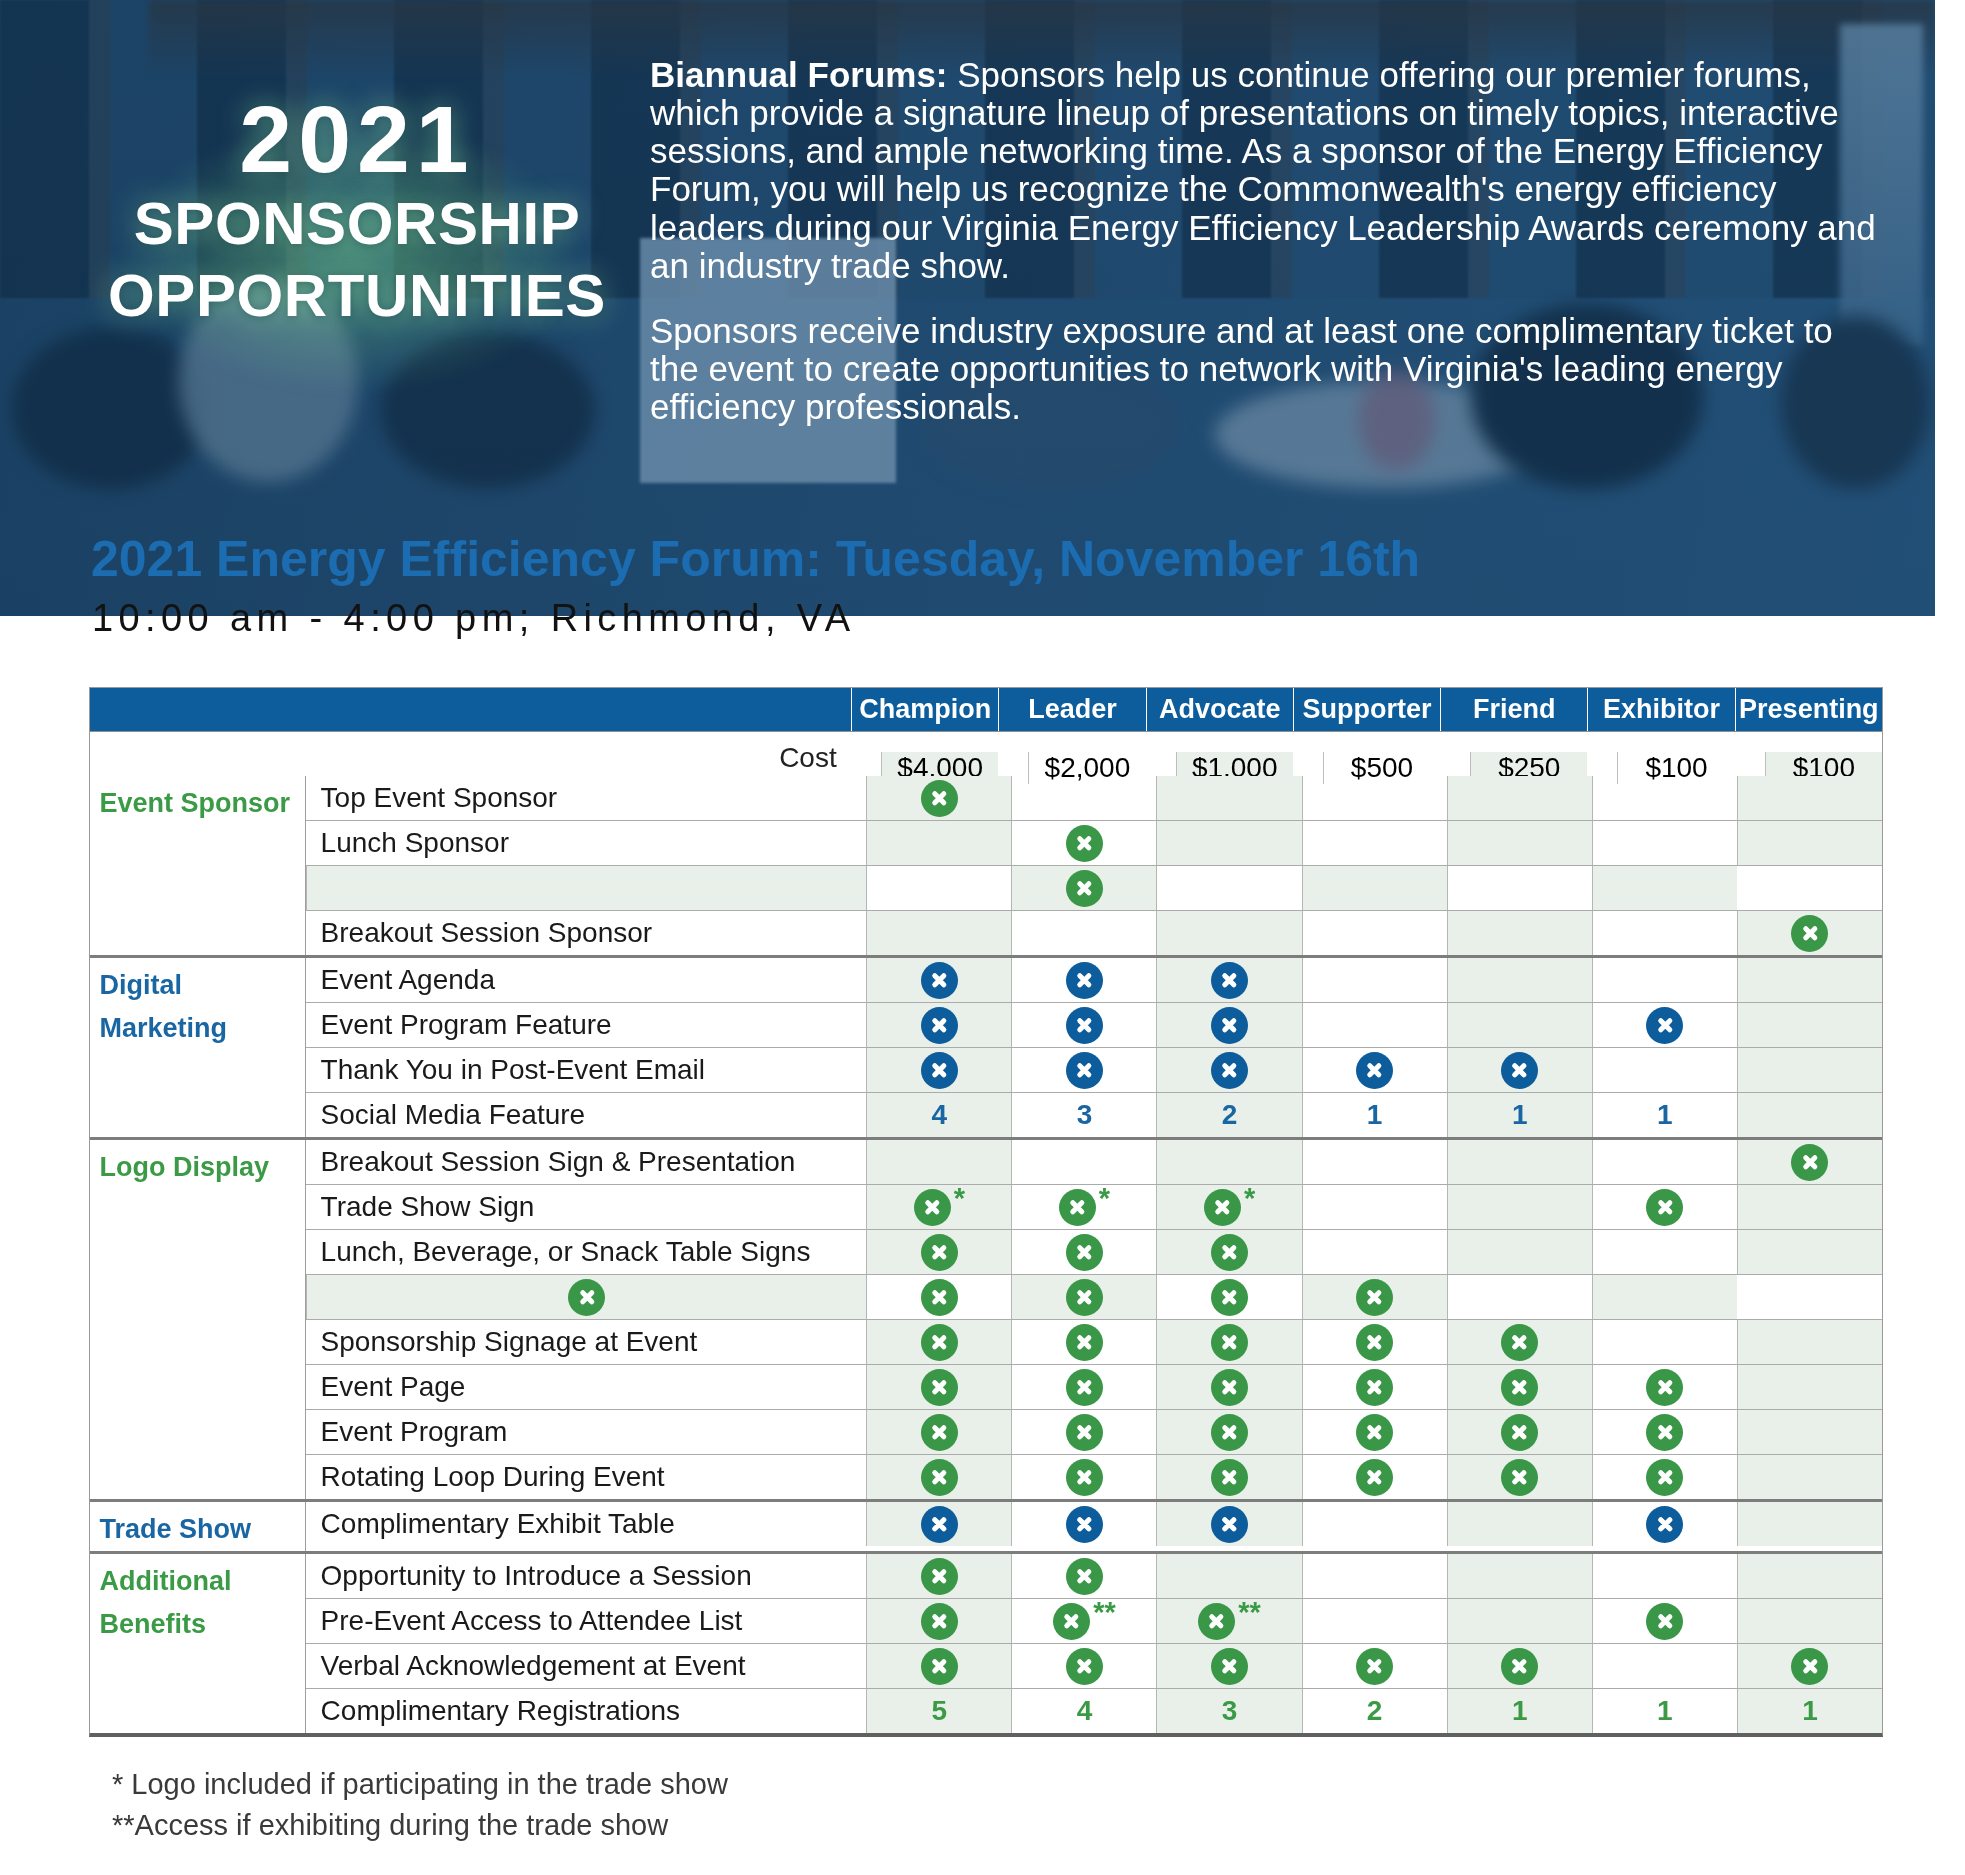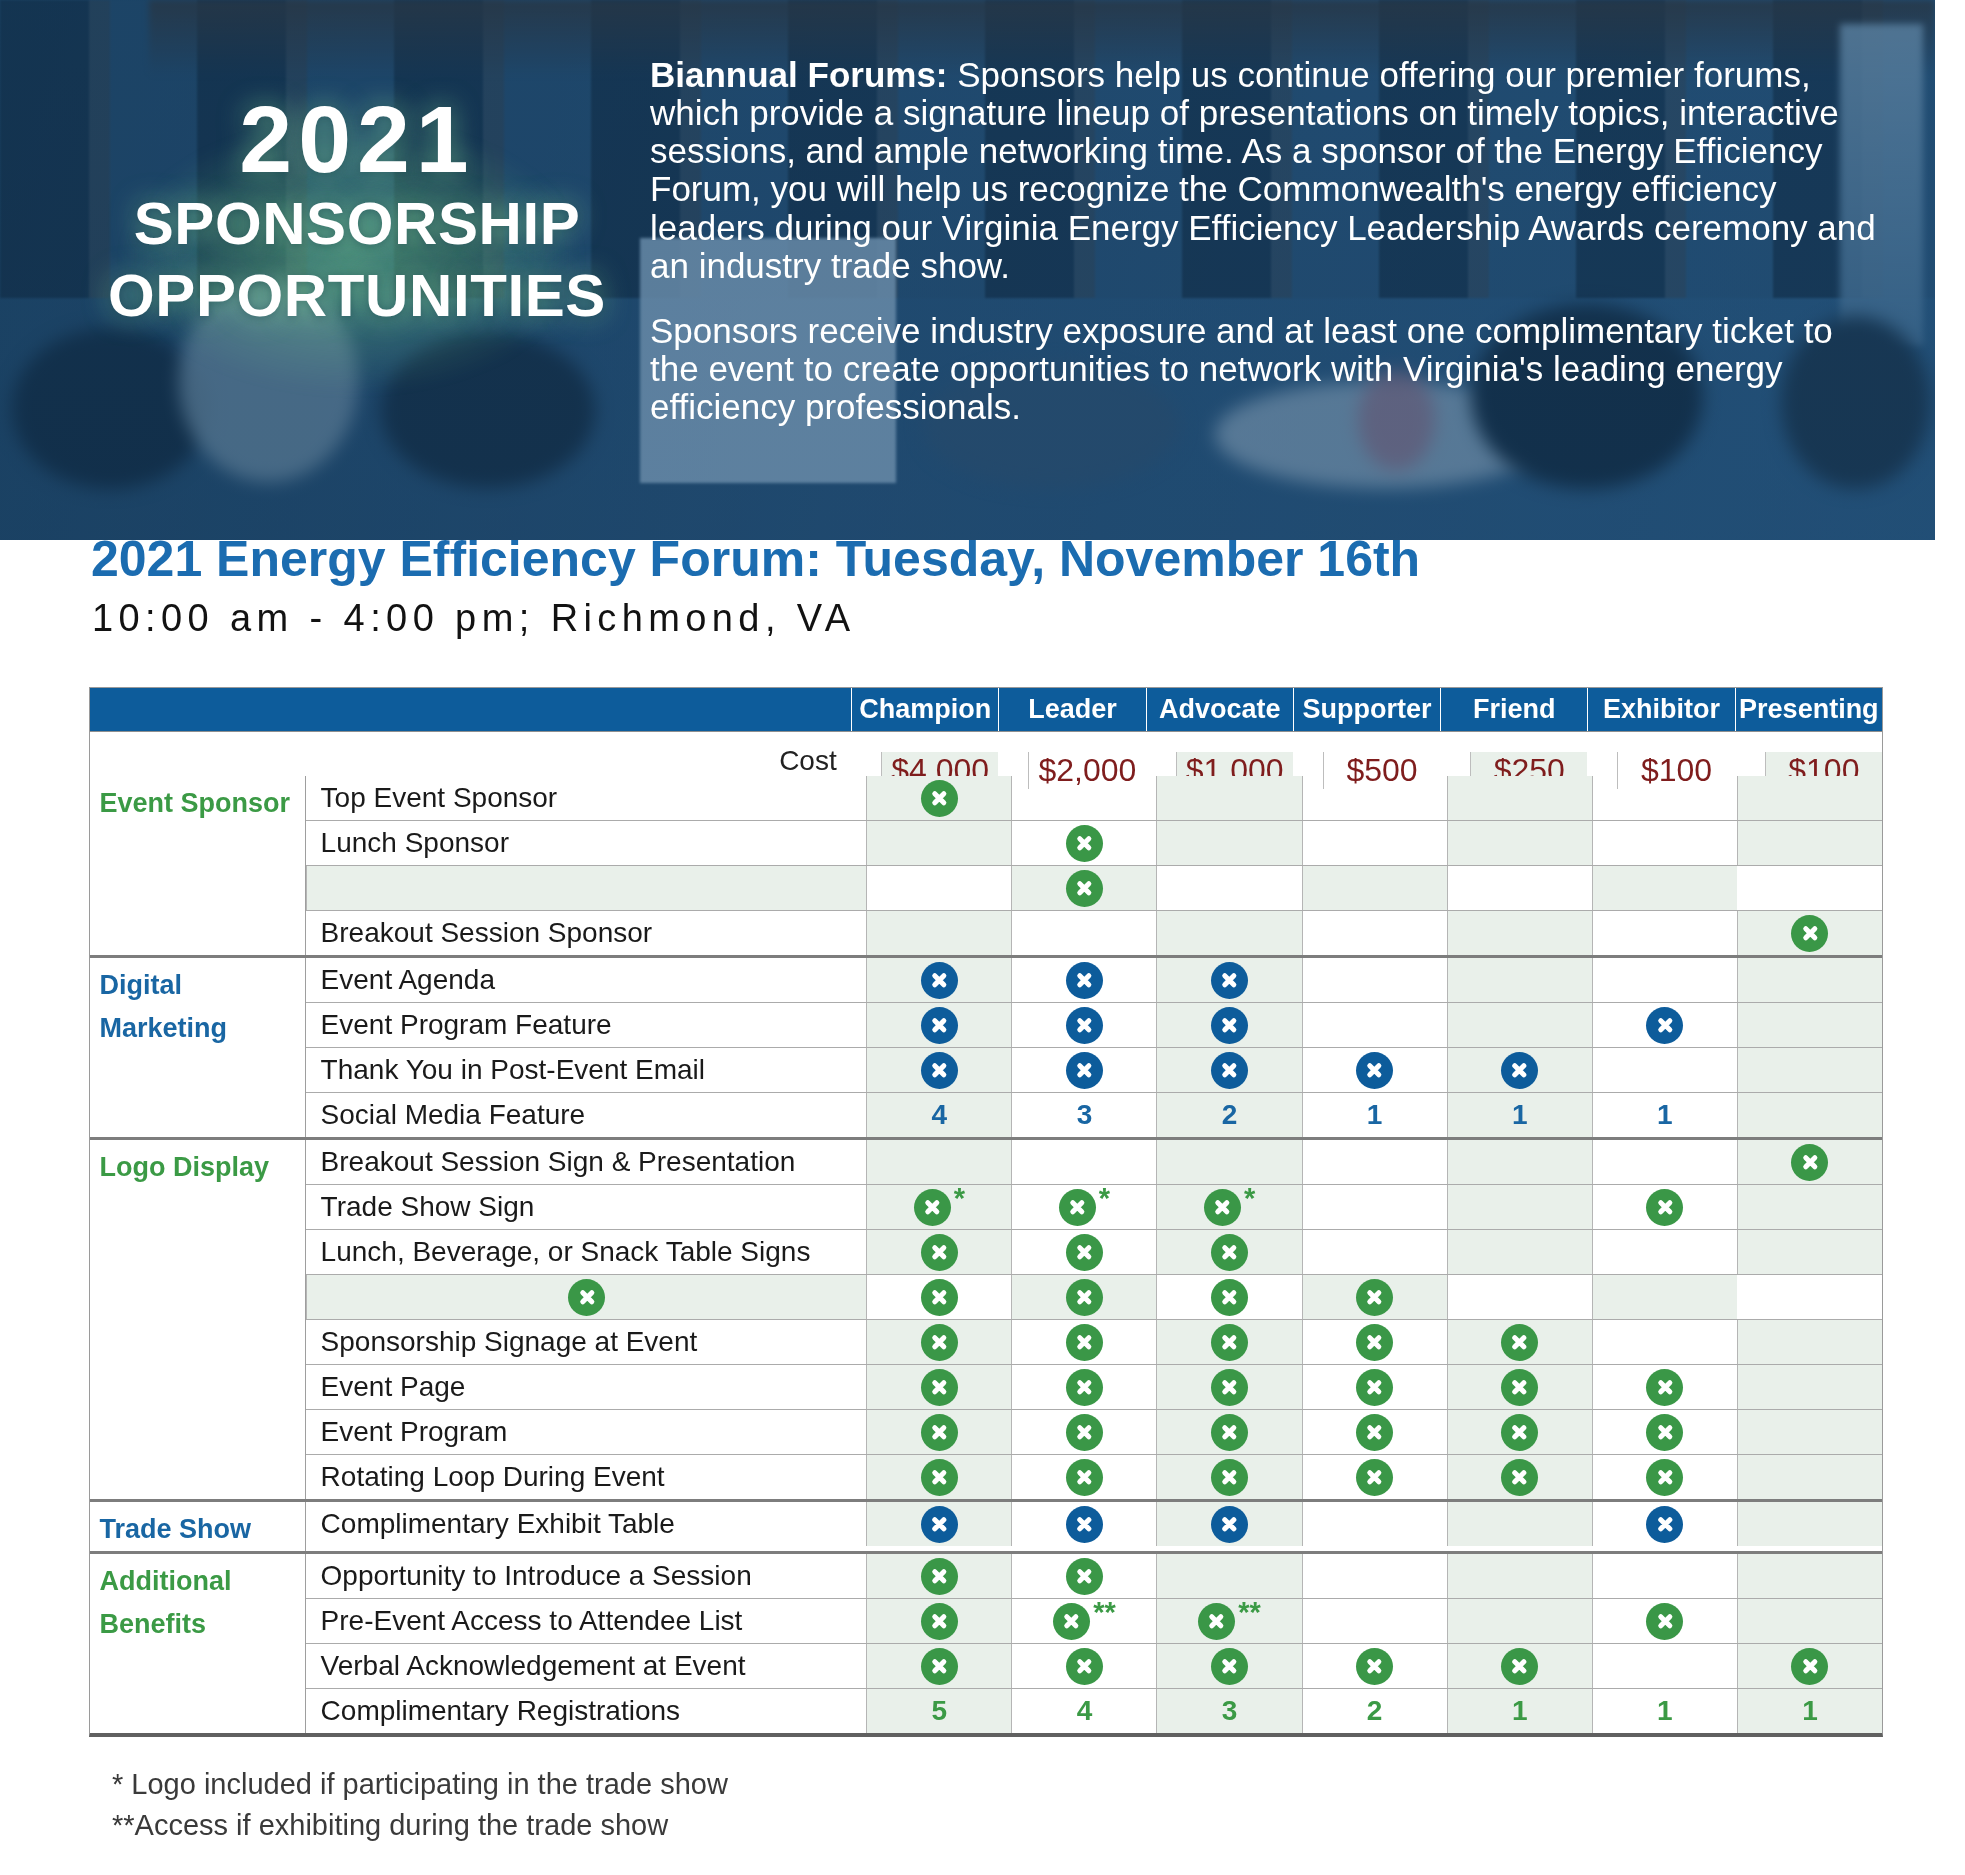--- a/index.html
+++ b/index.html
@@ -1,20 +1,20 @@
 <!DOCTYPE html>
 <html style="font-size:9.5px"><head>
 <meta charset="utf-8">
 <style>
   html,body{margin:0;padding:0;background:#ffffff;}
   .page{position:relative;width:1965px;height:1876px;background:#ffffff;
         font-family:"Liberation Sans",sans-serif;overflow:hidden;}
 
   
-  .banner{position:absolute;left:0;top:0;width:1935px;height:540px;overflow:hidden;
+  .banner{position:absolute;left:0;top:0;width:1935px;height:616px;overflow:hidden;
           background:linear-gradient(100deg,#203f58 0%,#2a4f70 45%,#2f5b80 100%);}
   .banner .dec{position:absolute;}
   .d-shelves{top:0;left:0;right:0;height:298px;opacity:.8;filter:blur(1.2px);
      background:repeating-linear-gradient(90deg, rgba(8,14,20,.75) 0 89px, rgba(70,50,35,.5) 89px 110px, rgba(40,70,95,.35) 110px 197px);}
   .d-ceiling{top:0;left:149px;right:0;height:77px;filter:blur(3px);
      background:linear-gradient(180deg, rgba(58,38,24,.85), rgba(58,38,24,0));}
   .d-screen{left:640px;top:238px;width:256px;height:245px;background:#bdd3e4;opacity:.85;filter:blur(1.8px);}
   .d-window{left:1840px;top:24px;width:83px;height:322px;filter:blur(3.6px);opacity:.85;
      background:linear-gradient(180deg,#9db8cc,#5c84a4);}
   .blob{position:absolute;border-radius:50%;filter:blur(8.3px);}
@@ -48,21 +48,21 @@
   .sp-table{position:absolute;left:89px;top:687px;width:1792px;
      border:1.2px solid #9a9a9a;border-bottom:4.8px solid #606060;background:#fff;}
   .grid-row{display:grid;grid-template-columns:761px repeat(7,1fr);text-align:right;}
   .thead{background:#0d5c9b;height:43px;}
   .thead .hcell{color:#fff;font-weight:bold;font-size:27px;display:flex;align-items:center;
      justify-content:center;border-left:1.8px solid #ffffff;}
   .thead .spacer{border-left:none;}
   .cost-row{height:44px;border-top:1.8px solid #8f8f8f;gap:30px;}
   .cost-label{display:flex;align-items:center;justify-content:flex-end;padding-right:14.3px;
      font-size:28px;color:#222;}
-  .cost-cell{display:flex;align-items:center;justify-content:center;font-size:32px;color:#7f1d1d;
+  .cost-cell{display:flex;align-items:center;justify-content:center;font-size:28px;color:#000000;
      border-left:1.2px solid #bdbdbd;margin-top:20px;}
   .benefits-bar{height:40px;background:#0d5c9b;border-top:1.8px solid #8f8f8f;border-bottom:1.8px solid #8f8f8f;}
   .benefits-bar .blabel{grid-column:1;color:#fff;font-weight:bold;font-size:27px;
      display:flex;align-items:center;justify-content:center;}
 
   .section{display:flex;}
   .section-sep{border-top:3px solid #7d7d7d;}
   .cat{width:201px;flex:0 0 201px;padding:6px 4.8px 0 9.5px;font-size:27px;font-weight:bold;
      line-height:1.6;border-right:1.2px solid #9e9e9e;background:#fff;}
   .cat-green{color:#3b9a45;}

